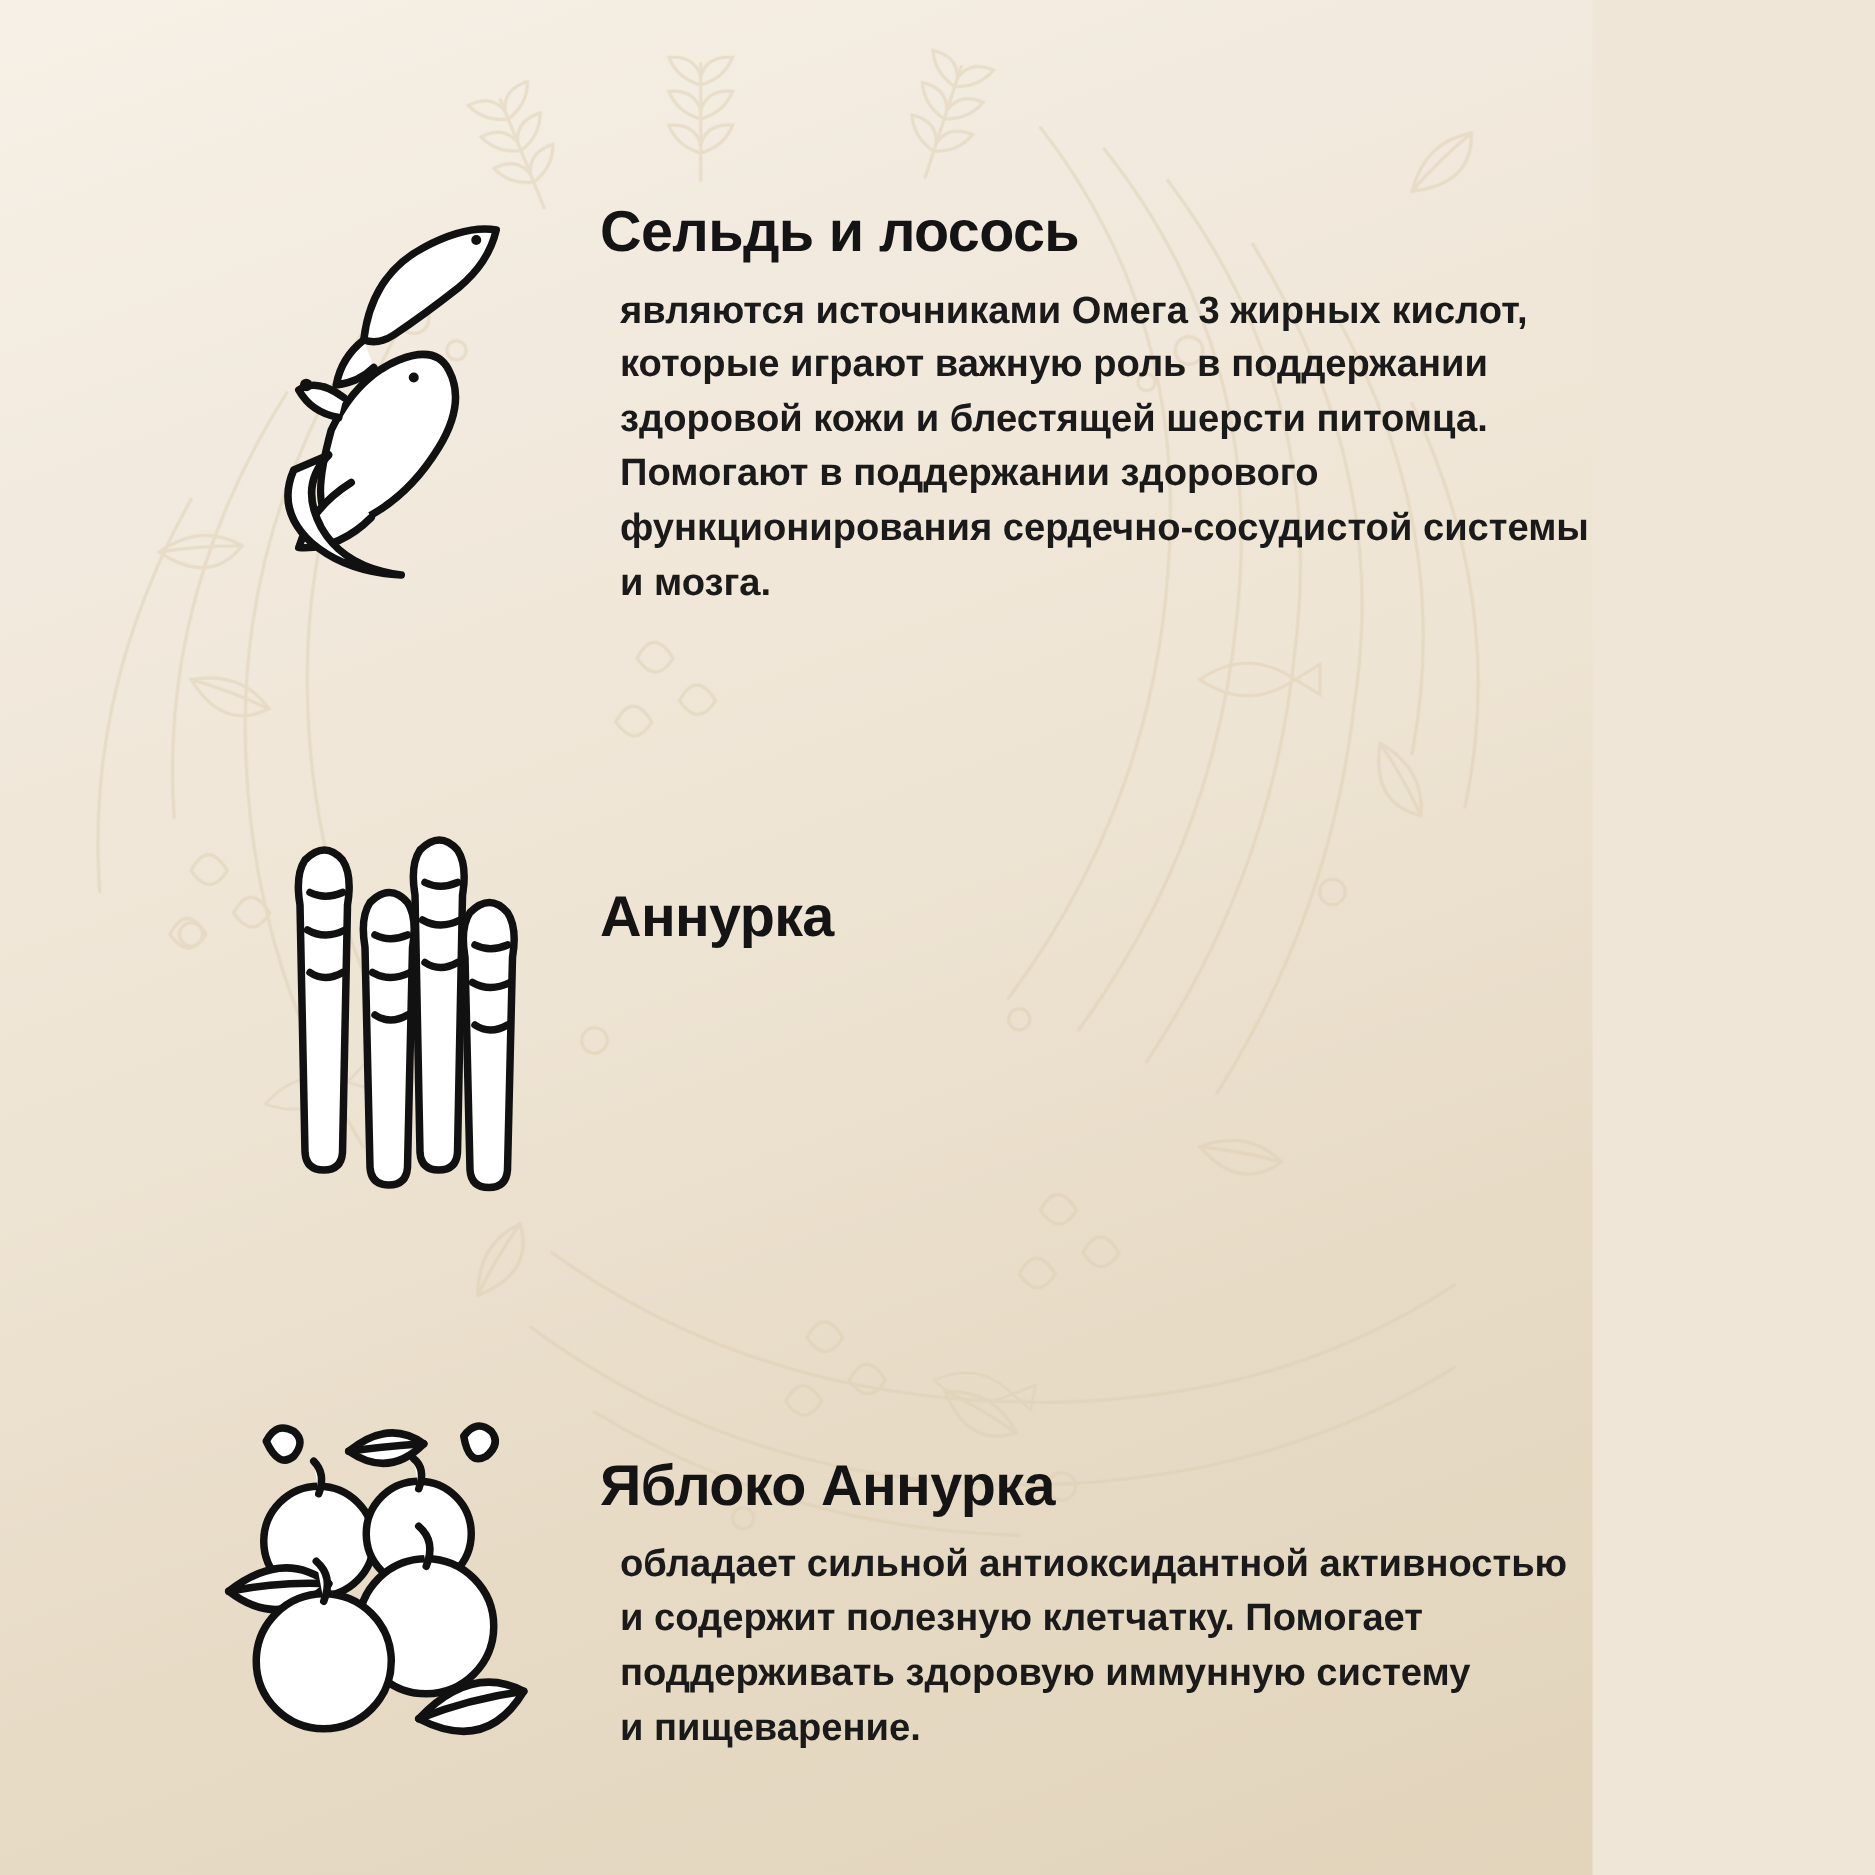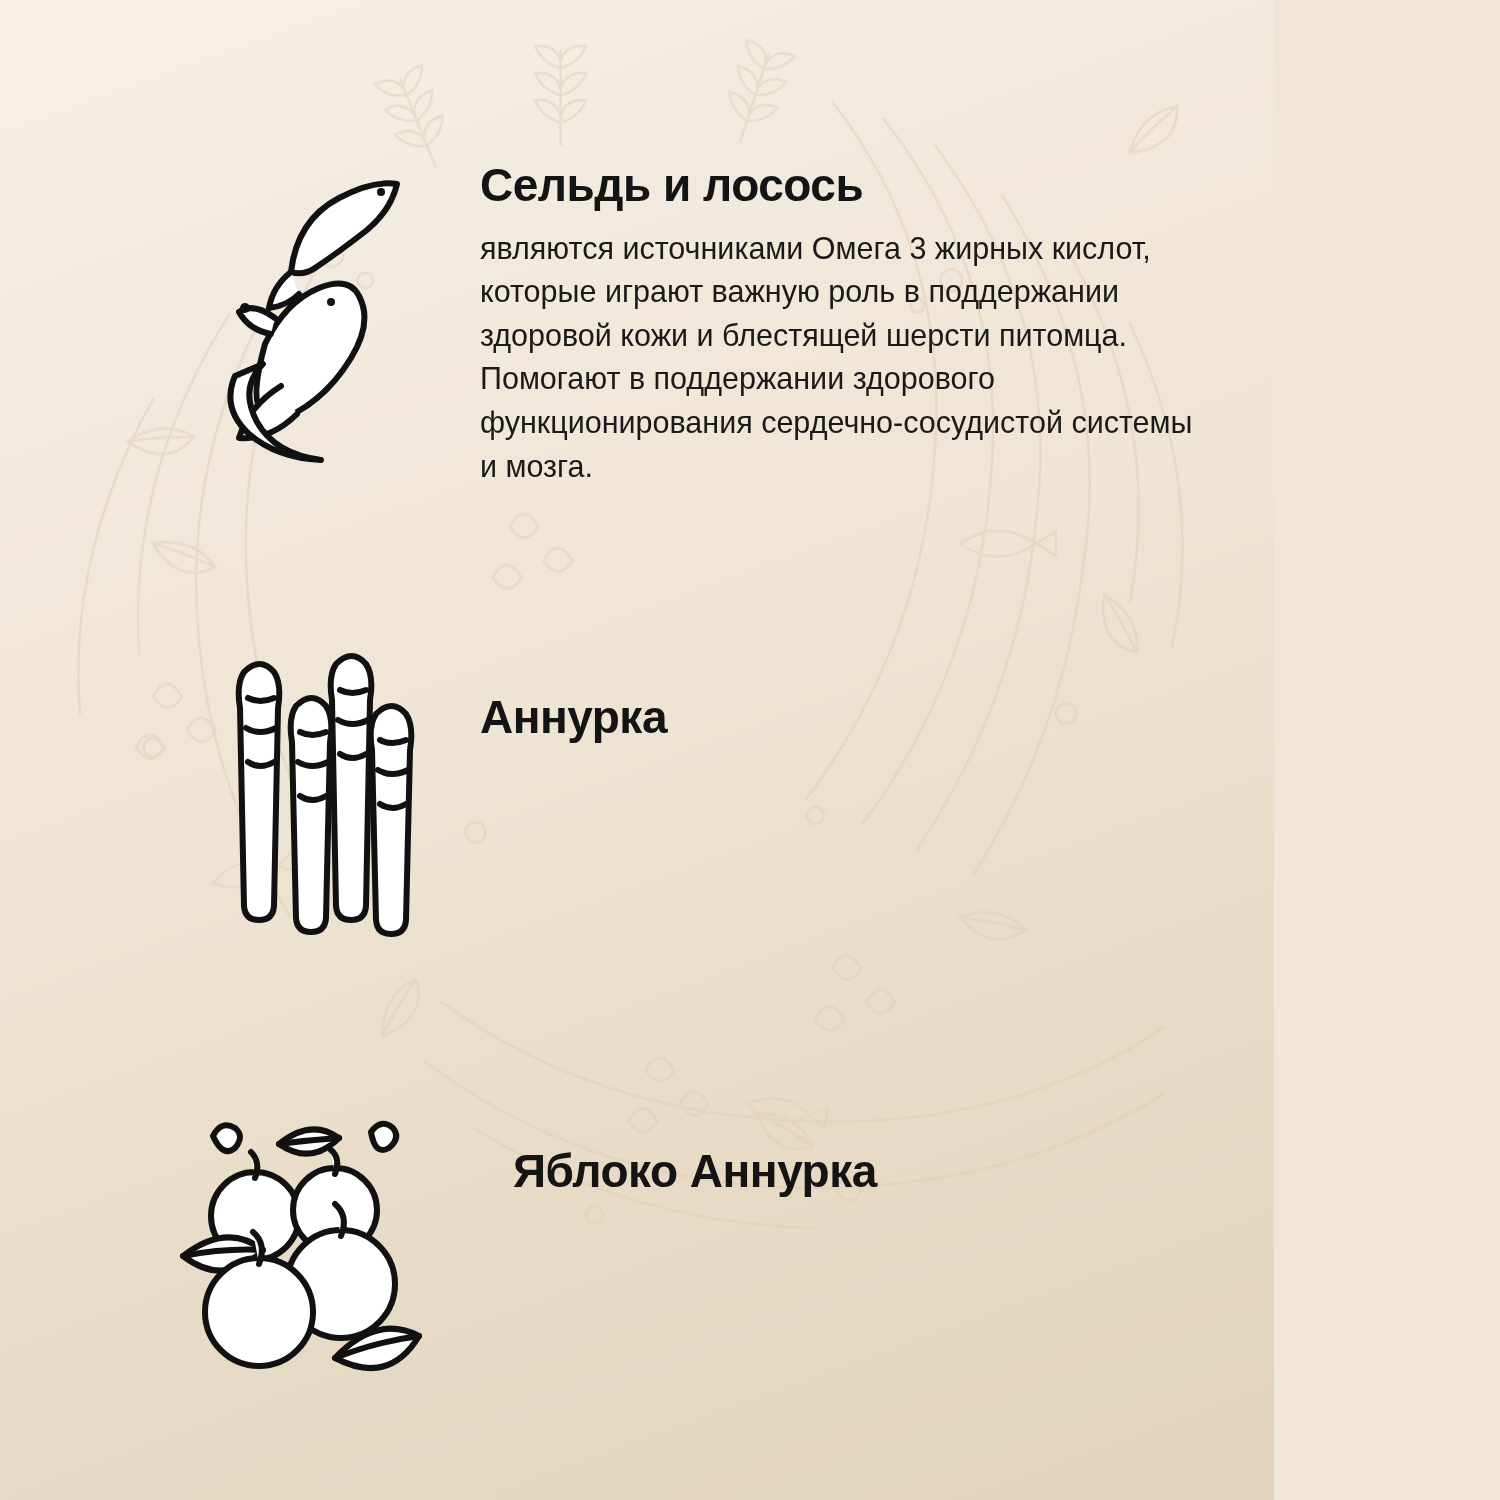--- a/index.html
+++ b/index.html
@@ -71,34 +71,35 @@
     color: #141414;
     letter-spacing: -0.5px;
     margin: 0 0 16px 0;
     line-height: 1.1;
   }
 
   .body-text {
     font-size: 30.5px;
     line-height: 1.43;
     color: #1a1a1a;
-    margin: 0;
+    margin: 16px;
     max-width: 880px;
     white-space: pre-line;
+    font-weight: bold;
   }
 
   
   .block-fish { margin-top: 10px; }
   .block-fish .icon-col { padding-top: 8px; }
   .block-fish .text-col { padding-top: 0; }
 
   .block-asparagus { margin-top: 52px; }
   .block-asparagus .text-col { padding-top: 56px; }
 
-  .block-apple { margin-top: 62px; gap: 33px; }
+  .block-apple { margin-top: 62px; }
   .block-apple .text-col { padding-top: 38px; }
 </style>
 </head>
 <body>
 
 <div class="page">
 
   <svg class="bg-pattern" viewBox="0 0 1500 1500" xmlns="http://www.w3.org/2000/svg" aria-hidden="true">
     <g stroke="#ddcdb0" stroke-width="3" fill="none" stroke-linecap="round" opacity="0.85">
 
@@ -323,17 +324,21 @@
               <path d="M84 156 q8 -20 -6 -32"></path>
 
               <path d="M160 250 q42 -44 84 -22 q-30 50 -84 22 z"></path>
               <path d="M160 250 q40 -16 84 -22"></path>
             </g>
           </svg>
         </span>
       </div>
       <div class="text-col">
         <h2 class="heading">Яблоко Аннурка</h2>
+        <p class="body-text">обладает сильной антиоксидантной активностью
+и содержит полезную клетчатку. Помогает
+поддерживать здоровую иммунную систему
+и пищеварение.</p>
       </div>
     </section>
 
   </div>
 </div>
 
 </body></html>

